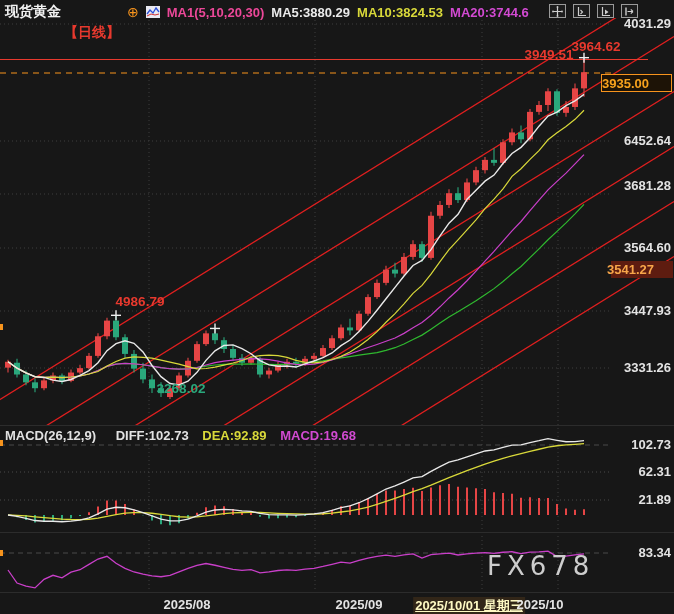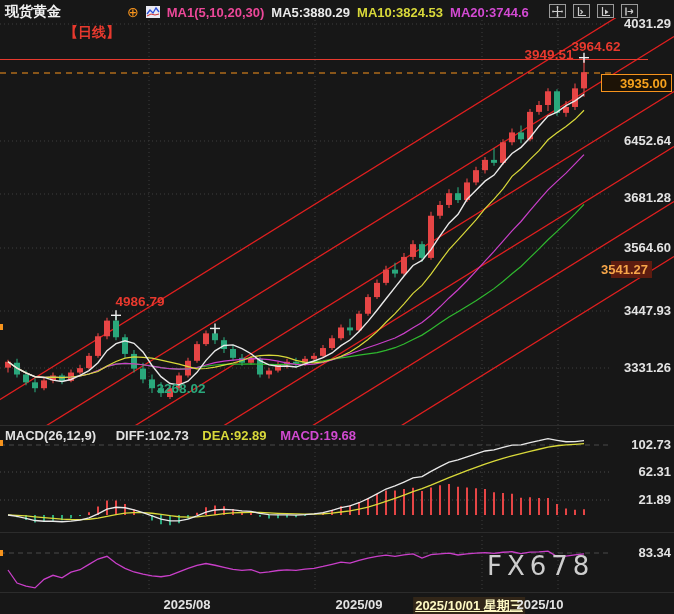--- a/index.html
+++ b/index.html
@@ -17,24 +17,24 @@
   .tbtn{width:17px;height:14px;border:1px solid #9a9a9a;background:#1d1d1d;display:flex;
         align-items:center;justify-content:center;box-sizing:border-box;cursor:pointer;}
   .tick{position:absolute;right:3px;font-size:13px;font-weight:700;color:#e3e3e3;}
   .ann{position:absolute;transform:translateX(-50%);font-size:13.5px;font-weight:700;white-space:nowrap;}
   .dt{position:absolute;top:597px;transform:translateX(-50%);font-size:13px;font-weight:700;color:#e3e3e3;white-space:nowrap;}
   .dt.hl{color:#fef9c3;background:rgba(247,148,29,.12);padding:0 2px;text-decoration:underline;}
   .legend{position:absolute;left:5px;font-size:13px;font-weight:700;color:#e2e2e2;white-space:nowrap;}
   .legend .y{color:#d9d93a;margin-left:10px}.legend .m{color:#d24ad2;margin-left:10px}
   #curprice{position:absolute;left:601px;top:74px;width:71px;height:18px;border:1px solid #f7941d;
             background:#1d1306;color:#f7a21d;font-size:13px;font-weight:700;display:flex;
-            align-items:center;justify-content:flex-end;padding-right:4px;box-sizing:border-box;}
-  #altprice{position:absolute;left:611px;top:261px;width:41px;height:17px;background:#5e1c10;
+            align-items:center;justify-content:flex-end;padding-right:22px;box-sizing:border-box;}
+  #altprice{position:absolute;left:611px;top:261px;width:62px;height:17px;background:#5e1c10;
             color:#f7a64a;font-size:13px;font-weight:700;display:flex;align-items:center;
-            justify-content:flex-end;padding-right:4px;box-sizing:border-box;}
+            justify-content:flex-end;padding-right:19px;box-sizing:border-box;}
   #wm{position:absolute;left:487px;top:551px;font-size:26px;font-weight:400;color:#cdcdcd;
       letter-spacing:5px;font-family:"DejaVu Sans",sans-serif;}
   .mini-chart{width:14px;height:12px;background:#e9e9f2;display:inline-block;}
 </style>
 </head>
 <body>
 <div id="app">
 
 <svg id="plot" width="674" height="614">
       <defs>
@@ -339,21 +339,21 @@
   <span style="margin-left:16px">DIFF:102.73</span>
   <span class="y">DEA:92.89</span>
   <span class="m">MACD:19.68</span>
 </div>
 
 <div id="wm">FX678</div>
 
 <div id="ticks">
       <div class="tick" style="top:16px">4031.29</div>
       <div class="tick" style="top:133px">6452.64</div>
-      <div class="tick" style="top:190px">3681.28</div>
+      <div class="tick" style="top:178px">3681.28</div>
       <div class="tick" style="top:240px">3564.60</div>
       <div class="tick" style="top:303px">3447.93</div>
       <div class="tick" style="top:360px">3331.26</div>
       <div class="tick" style="top:437px">102.73</div>
       <div class="tick" style="top:464px">62.31</div>
       <div class="tick" style="top:492px">21.89</div>
       <div class="tick" style="top:545px">83.34</div>
     </div>
 <div id="dates">
       <div class="dt" style="left:187px">2025/08</div>

